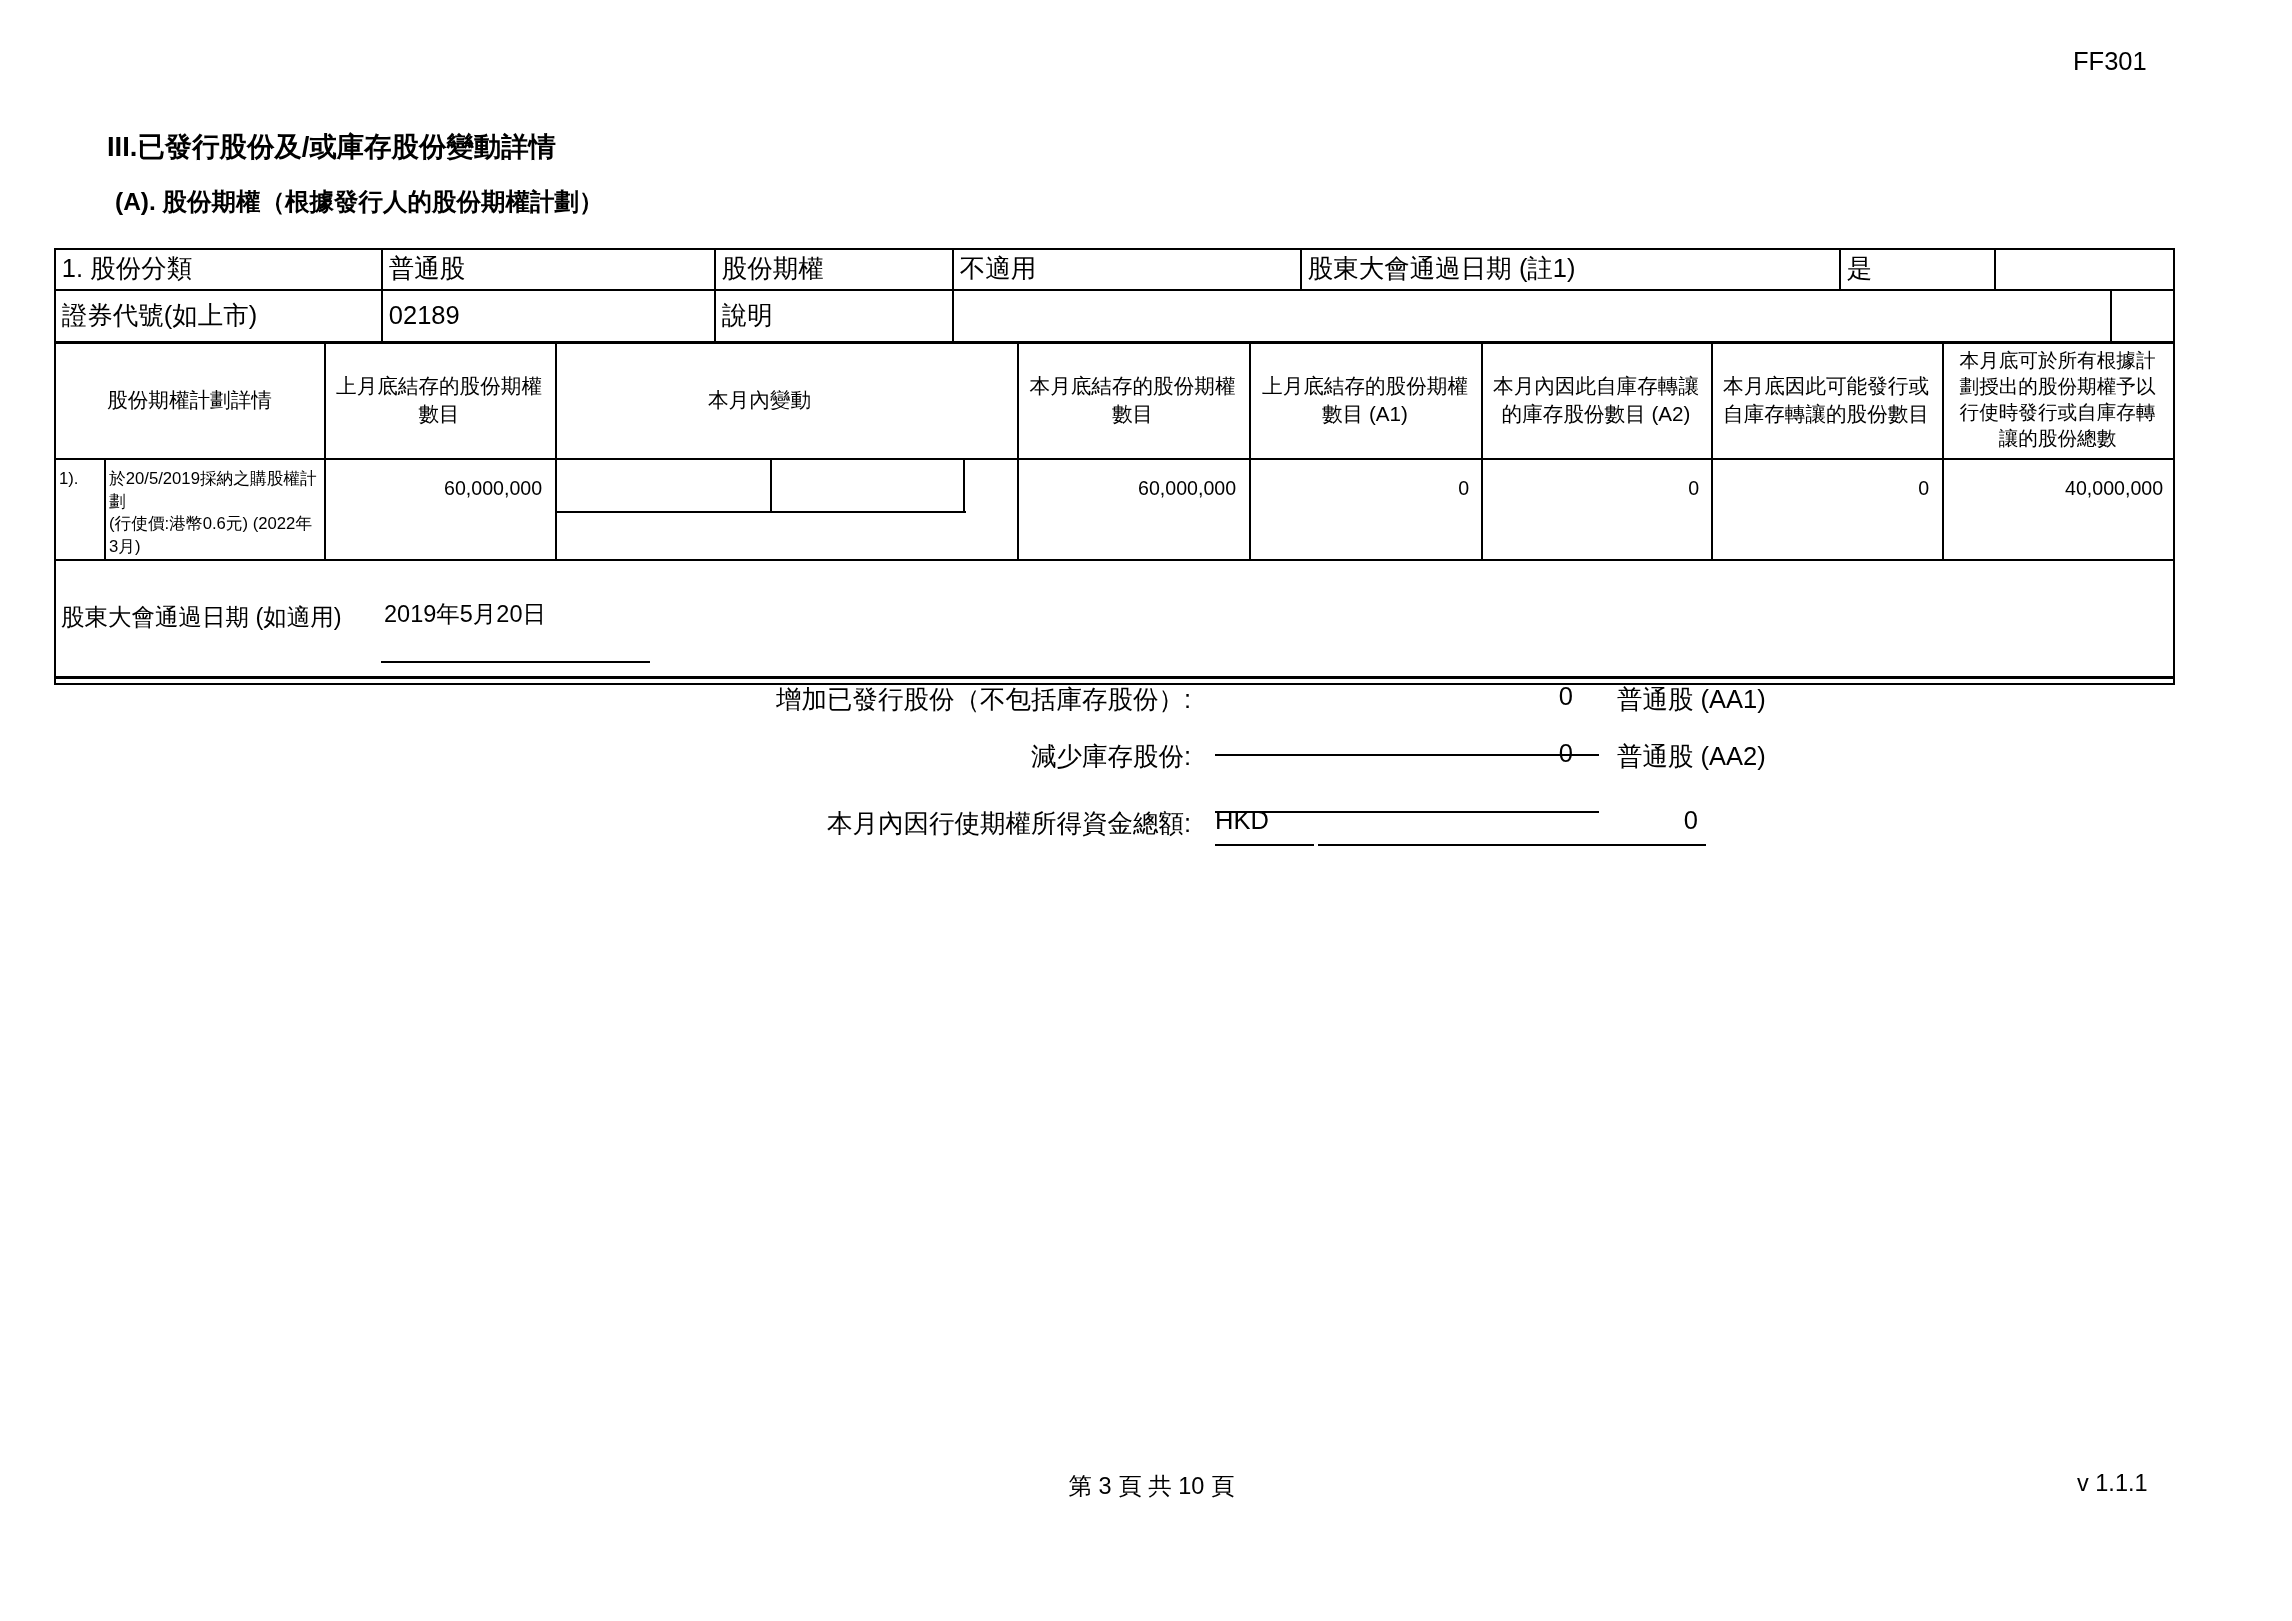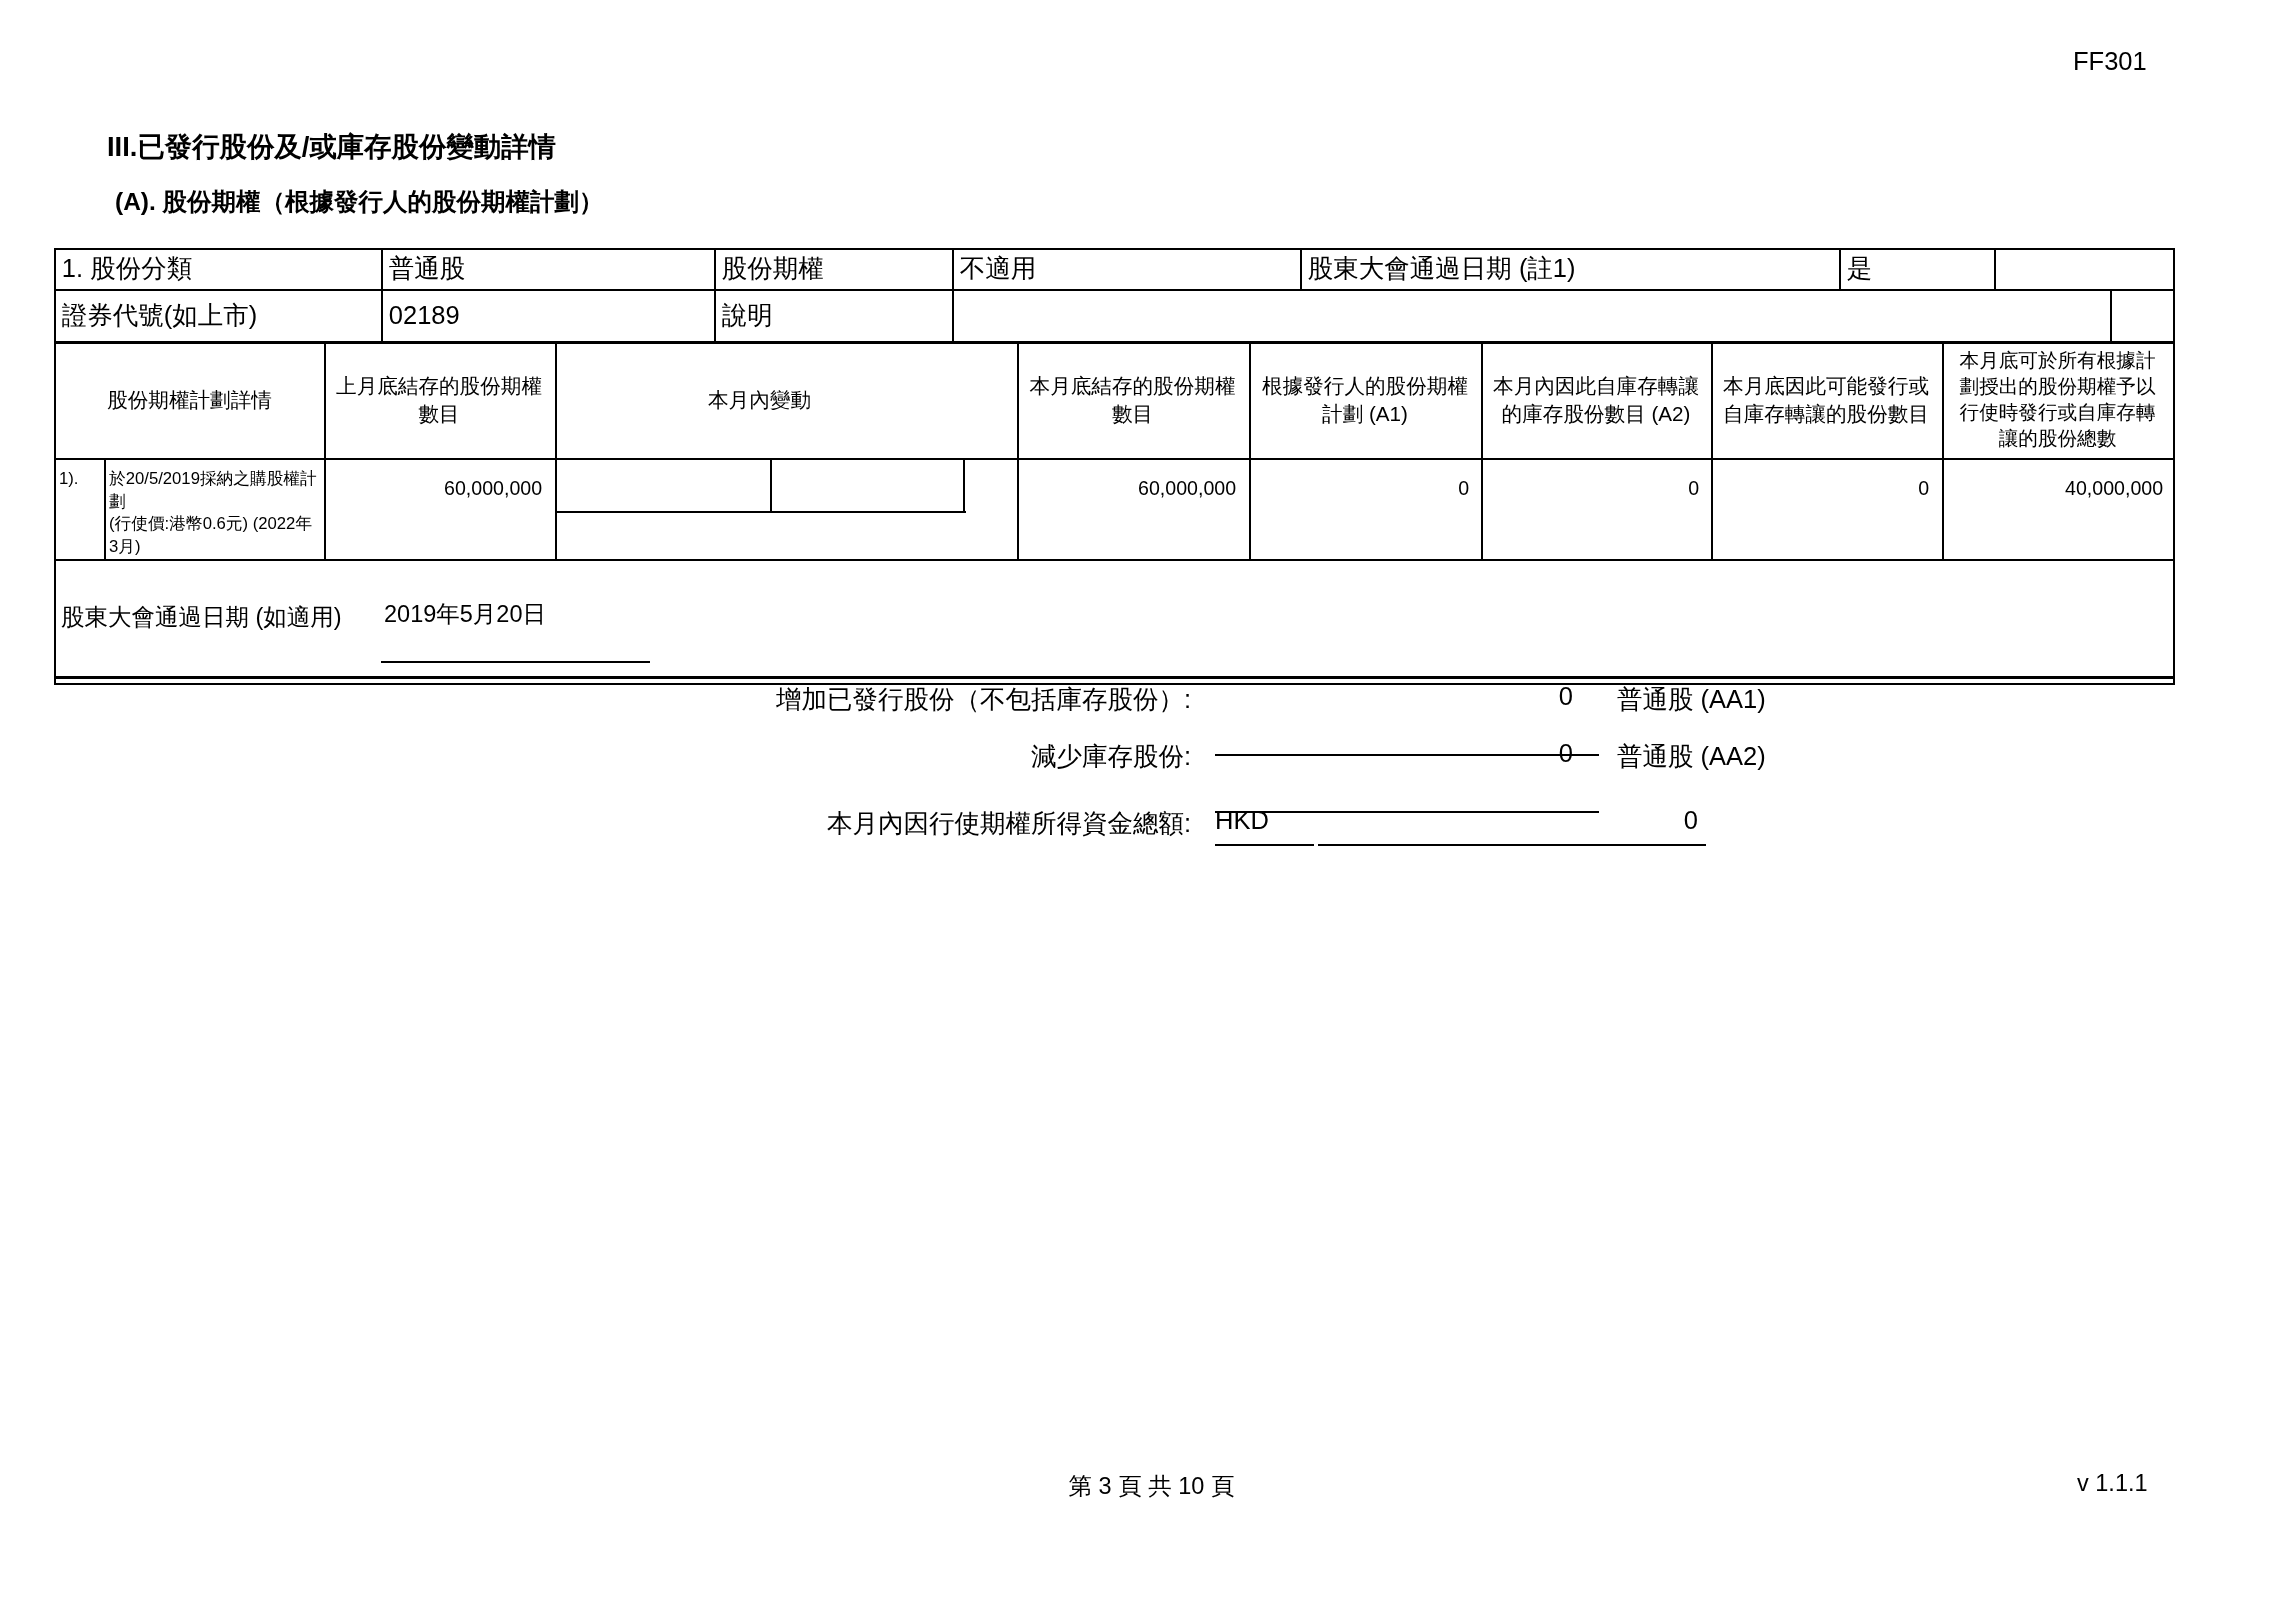--- a/index.html
+++ b/index.html
@@ -80,21 +80,21 @@
 
   <div class="cell" style="left:54px;top:289px;width:327px;height:52px;">證券代號(如上市)</div>
   <div class="cell" style="left:381px;top:289px;width:332px;height:52px;">02189</div>
   <div class="cell" style="left:714px;top:289px;width:238px;height:52px;">說明</div>
   <div class="cell" style="left:952px;top:289px;width:1159px;height:52px;"></div>
 
   <div class="hdr" style="left:54px;top:341px;width:271px;height:118px;">股份期權計劃詳情</div>
   <div class="hdr" style="left:324px;top:341px;width:230px;height:118px;">上月底結存的股份期權數目</div>
   <div class="hdr" style="left:528px;top:341px;width:463px;height:118px;">本月內變動</div>
   <div class="hdr" style="left:1017px;top:341px;width:231px;height:118px;">本月底結存的股份期權數目</div>
-  <div class="hdr" style="left:1249px;top:341px;width:232px;height:118px;">根據發行人的股份期權計劃 (A1)</div>
+  <div class="hdr" style="left:1249px;top:341px;width:232px;height:118px;">上月底結存的股份期權數目 (A1)</div>
   <div class="hdr" style="left:1481px;top:341px;width:230px;height:118px;">本月內因此自庫存轉讓的庫存股份數目 (A2)</div>
   <div class="hdr" style="left:1711px;top:341px;width:230px;height:118px;">本月底因此可能發行或自庫存轉讓的股份數目</div>
   <div class="hdr" style="left:1942px;top:341px;width:231px;height:118px;font-size:19.6px;line-height:1.32;">本月底可於所有根據計劃授出的股份期權予以行使時發行或自庫存轉讓的股份總數</div>
 
   <div class="txt small" style="left:59px;top:468px;">1).</div>
   <div class="plan-cell" style="left:109px;top:468px;width:212px;height:90px;">
     <div>於20/5/2019採納之購股權計劃</div>
     <div>(行使價:港幣0.6元) (2022年3月)</div>
   </div>
   <div class="num" style="left:324px;top:469px;width:224px;">60,000,000</div>

